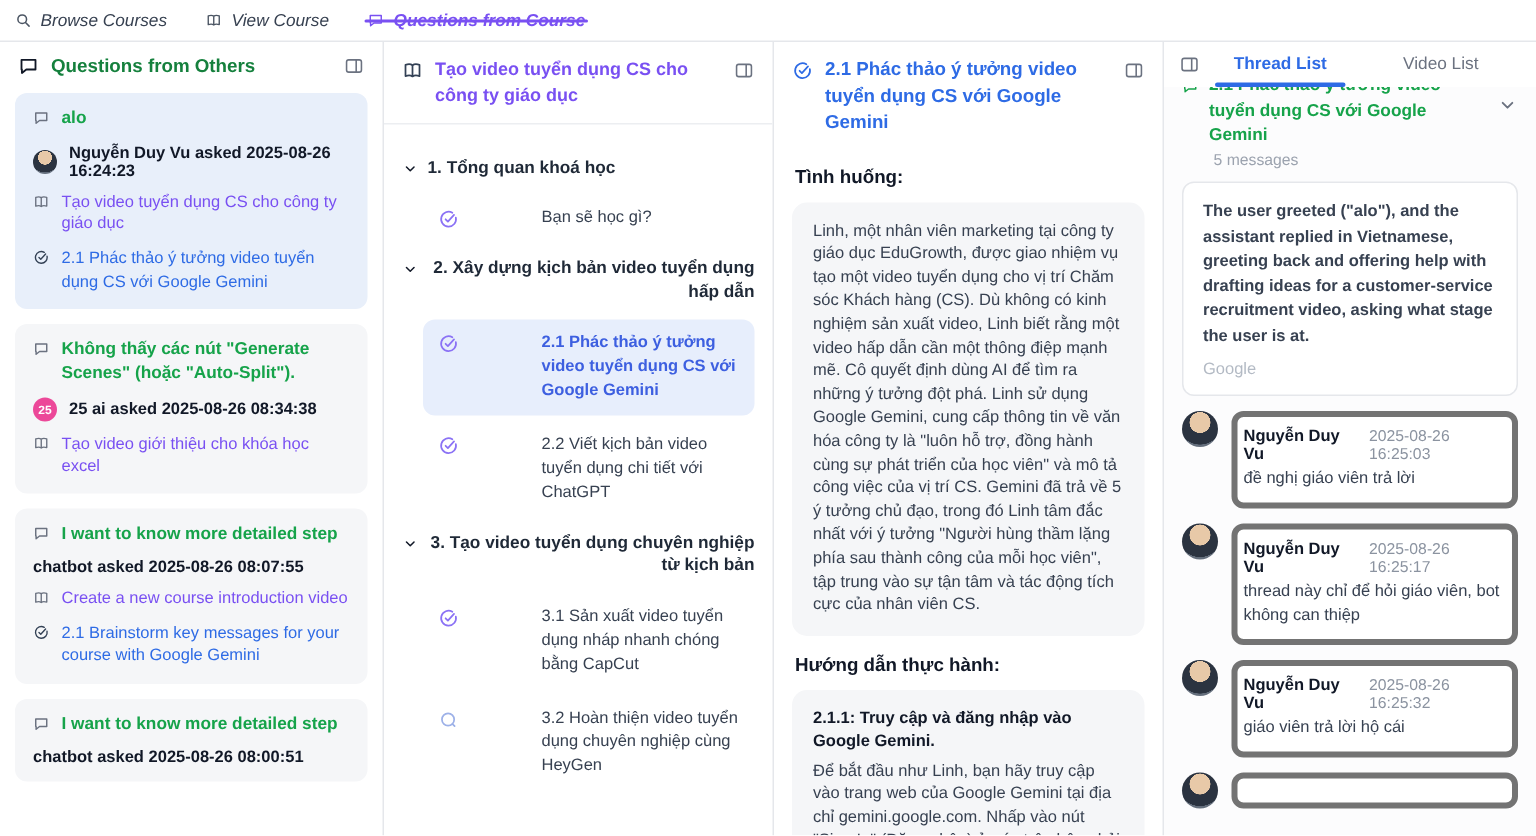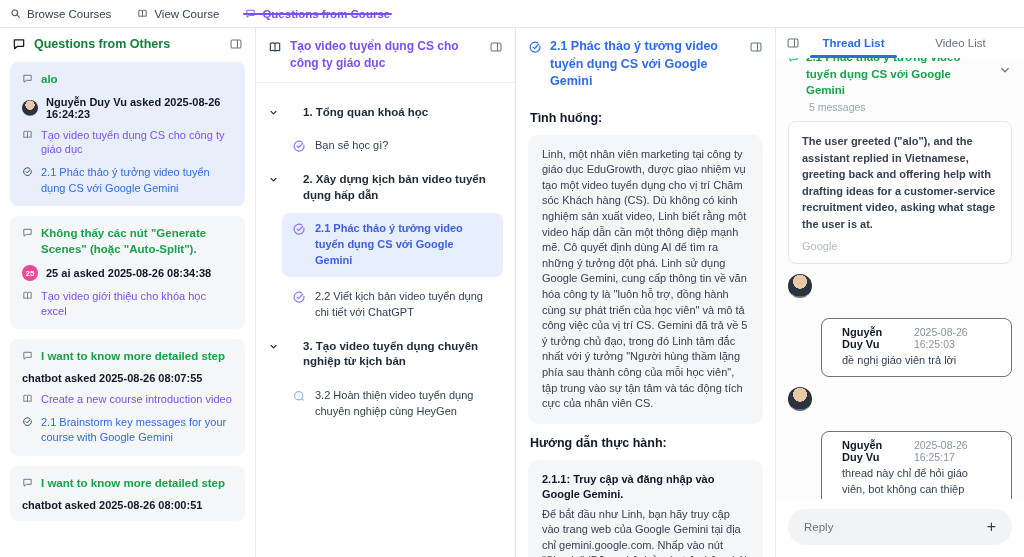--- a/index.html
+++ b/index.html
@@ -2,21 +2,21 @@
 <html><head>
 <meta charset="utf-8">
 <style>
   * { margin:0; padding:0; box-sizing:border-box; }
   html,body { width:1024px; height:557px; overflow:hidden; background:#fff;
     font-family:"Liberation Sans","DejaVu Sans",sans-serif; color:#1f2937; }
   .app { display:flex; flex-direction:column; width:1024px; height:557px; }
 
   
   .topnav { height:28px; display:flex; align-items:flex-end; gap:26px; padding:12px 10px;
-    border-bottom:1px solid #e5e7eb; background:#fff; flex:none; }
+    border-bottom:1px solid #e5e7eb; background:#fff; flex:none;font-style:italic; }
   .nav-item { display:flex; align-items:center; gap:6px; font-size:11.5px; color:#374151;
     height:100%; position:relative; cursor:pointer; }
   .nav-item .icon { color:#4b5563; }
   .nav-item.active { color:#7950f2; font-weight:700; }
   .nav-item.active .icon { color:#7950f2; }
   .nav-item.active::after { content:""; position:absolute; left:-2px; right:-2px; bottom:0;
     height:2px; background:#7950f2; border-radius:2px; }
 
   .cols { flex:1; display:flex; min-height:0; }
   .col { display:flex; flex-direction:column; min-height:0; overflow:hidden; }
@@ -49,27 +49,27 @@
   .av-photo { background:radial-gradient(circle at 50% 32%, #e8c9a8 0 34%, #2b3340 35% 72%, #646e7c 73%); }
   .av-brown { background:#ec4899; }
   .course-link { font-size:11px; color:#7950f2; line-height:1.35; }
   .lesson-link { font-size:11px; color:#2e6be5; line-height:1.4; }
 
   
   .course-head { display:flex; gap:8px; padding:10px 12px; border-bottom:1px solid #eceef1; flex:none; }
   .course-head .icon { margin-top:2px; }
   .course-title { flex:1; font-size:12px; font-weight:700; color:#7950f2; line-height:1.4; }
   .tree { flex:1; overflow:hidden; padding:12px 12px 0 12px; }
-  .sec { display:flex; gap:24px; align-items:flex-start; margin:10px 0 10px 0; cursor:pointer; }
+  .sec { display:flex; gap:6px; align-items:flex-start; margin:10px 0 10px 0; cursor:pointer;text-align:right; }
   .sec .icon { margin-top:2px; }
   .sec-title { font-size:11.5px; font-weight:700; color:#1f2937; line-height:1.35; }
   .lesson { display:flex; gap:9px; align-items:flex-start; padding:8px 10px; margin:0 0 4px 14px;
     border-radius:8px; cursor:pointer; }
   .lesson .icon { margin-top:1px; }
-  .lesson-text { font-size:11px; color:#374151; line-height:1.45; }
+  .lesson-text { font-size:11px; color:#374151; line-height:1.45;margin-left:46px; }
   .lesson-sel { background:#e7eefc; }
   .lesson-sel .lesson-text { color:#3d5fe0; font-weight:600; }
 
   
   .lesson-head { display:flex; gap:8px; padding:10px 12px 4px 12px; flex:none; }
   .lesson-head .icon { margin-top:2px; }
   .lesson-title-main { flex:1; font-size:12.5px; font-weight:700; color:#2e6be5; line-height:1.4; }
   .content { flex:1; overflow:hidden; padding:4px 12px 0 12px; }
   .h-section { font-size:12.5px; font-weight:700; color:#111827; margin:12px 0 10px 2px; }
   .txt-box { background:#f5f6f8; border-radius:10px; padding:12px 14px; margin-bottom:12px; }
@@ -88,21 +88,21 @@
   .thread-head { display:flex; gap:7px; margin-top:-9px; padding-top:0; align-items:flex-start; cursor:pointer; }
   .thread-head .icon { margin-top:3px; }
   .thread-title { flex:1; font-size:11.5px; font-weight:700; color:#16a34a; line-height:1.45; }
   .thread-head .chev { margin-top:14px; }
   .msg-count { font-size:10.5px; color:#9ca3af; margin:2px 0 8px 21px; }
   .sum-card { background:#fff; border:1px solid #e5e7eb; border-radius:8px; padding:11px 13px; margin-bottom:10px; }
   .sum-text { font-size:11px; font-weight:600; color:#374151; line-height:1.5; }
   .sum-label { font-size:11px; color:#b3bac4; margin-top:8px; }
   .msg-row { display:flex; gap:9px; margin-bottom:10px; }
   .msg-row .avatar { width:24px; height:24px; font-size:10px; }
-  .bubble { flex:1; background:#fff; border:1px solid #737373; border-radius:8px; padding:7px 20px;margin-top:44px; }
+  .bubble { flex:1; background:#fff; border:4px solid #737373; border-radius:8px; padding:7px 4px; }
   .bhead { display:flex; justify-content:space-between; align-items:baseline; gap:8px; }
   .bname { font-size:11px; font-weight:700; color:#111827; }
   .btime { font-size:10.5px; color:#8b93a0; }
   .btext { font-size:11px; color:#374151; line-height:1.45; margin-top:3px; }
   .reply-bar { flex:none; padding:10px 12px 12px 12px; background:#fff; }
   .reply-pill { height:36px; background:#f1f3f5; border-radius:18px; display:flex;
     align-items:center; padding:0 16px; cursor:text; }
   .reply-ph { flex:1; font-size:11.5px; color:#6b7280; }
   .plus { font-size:16px; color:#374151; cursor:pointer; line-height:1; }
 </style>
@@ -322,20 +322,29 @@
           </div>
           <div class="sec">
             <span class="icon icon-sm c-dark">
               <svg viewBox="0 0 24 24" fill="none" stroke="currentColor" stroke-width="2.2" stroke-linecap="round" stroke-linejoin="round">
                 <path d="m6.5 9.5 5.5 5.5 5.5-5.5"></path>
               </svg>
             </span>
             <div class="sec-title">3. Tạo video tuyển dụng chuyên nghiệp từ kịch bản</div>
           </div>
           <div class="lesson">
+            <span class="icon c-purple">
+              <svg viewBox="0 0 24 24" fill="none" stroke="currentColor" stroke-width="2" stroke-linecap="round" stroke-linejoin="round">
+                <path d="M20.4 10.5a8.5 8.5 0 1 1-4-5.6"></path>
+                <path d="m8.7 12.3 2.6 2.6 7-7.6"></path>
+              </svg>
+            </span>
+            <div class="lesson-text">3.1 Sản xuất video tuyển dụng nháp nhanh chóng bằng CapCut</div>
+          </div>
+          <div class="lesson">
             <span class="icon c-light">
               <svg viewBox="0 0 24 24" fill="none" stroke="currentColor" stroke-width="2" stroke-linecap="round">
                 <circle cx="11.5" cy="11.5" r="7"></circle>
                 <path d="m16.7 16.7 2.3 2.3"></path>
               </svg>
             </span>
             <div class="lesson-text">3.2 Hoàn thiện video tuyển dụng chuyên nghiệp cùng HeyGen</div>
           </div>
         </div>
     </div>
@@ -430,22 +439,16 @@
                 </div>
                 <div class="btext">giáo viên trả lời hộ cái</div>
               </div>
             </div>
             <div class="msg-row">
               <span class="avatar av-photo" style="width: 24px; height: 24px; font-size: 10px;"></span>
               <div class="bubble"></div>
             </div>
           </div>
       </div>
-      <div class="reply-bar">
-        <div class="reply-pill">
-          <span class="reply-ph">Reply</span>
-          <span class="plus">+</span>
-        </div>
-      </div>
     </div>
 
   </div>
 </div>
 
 </body></html>

